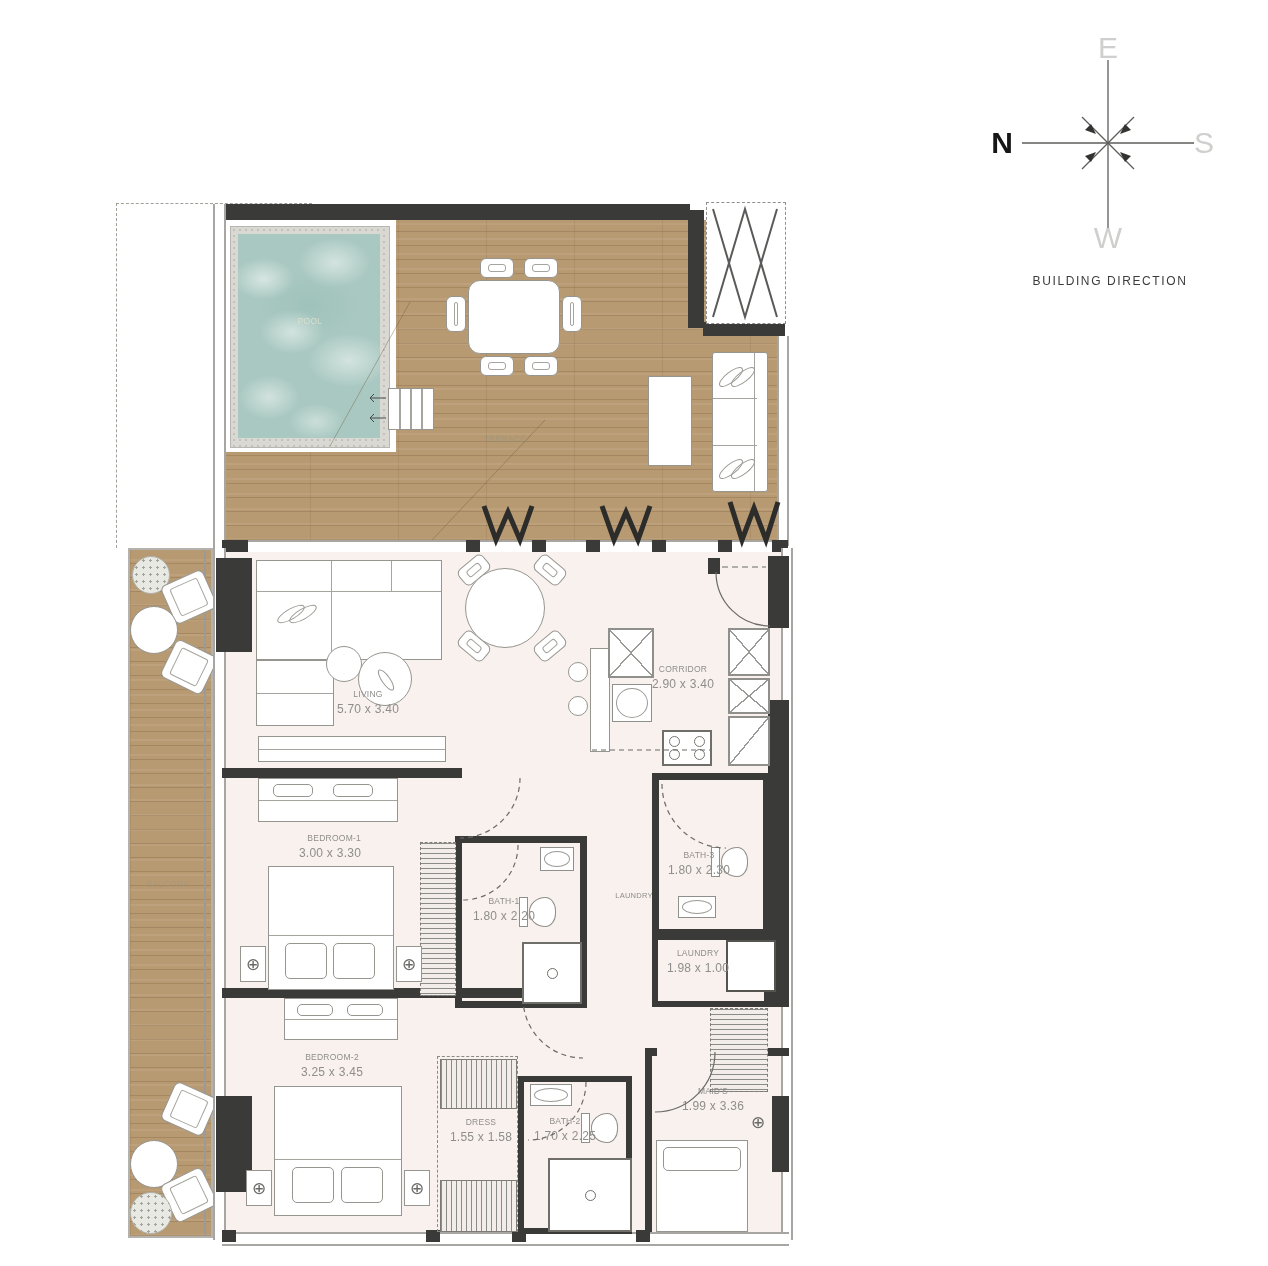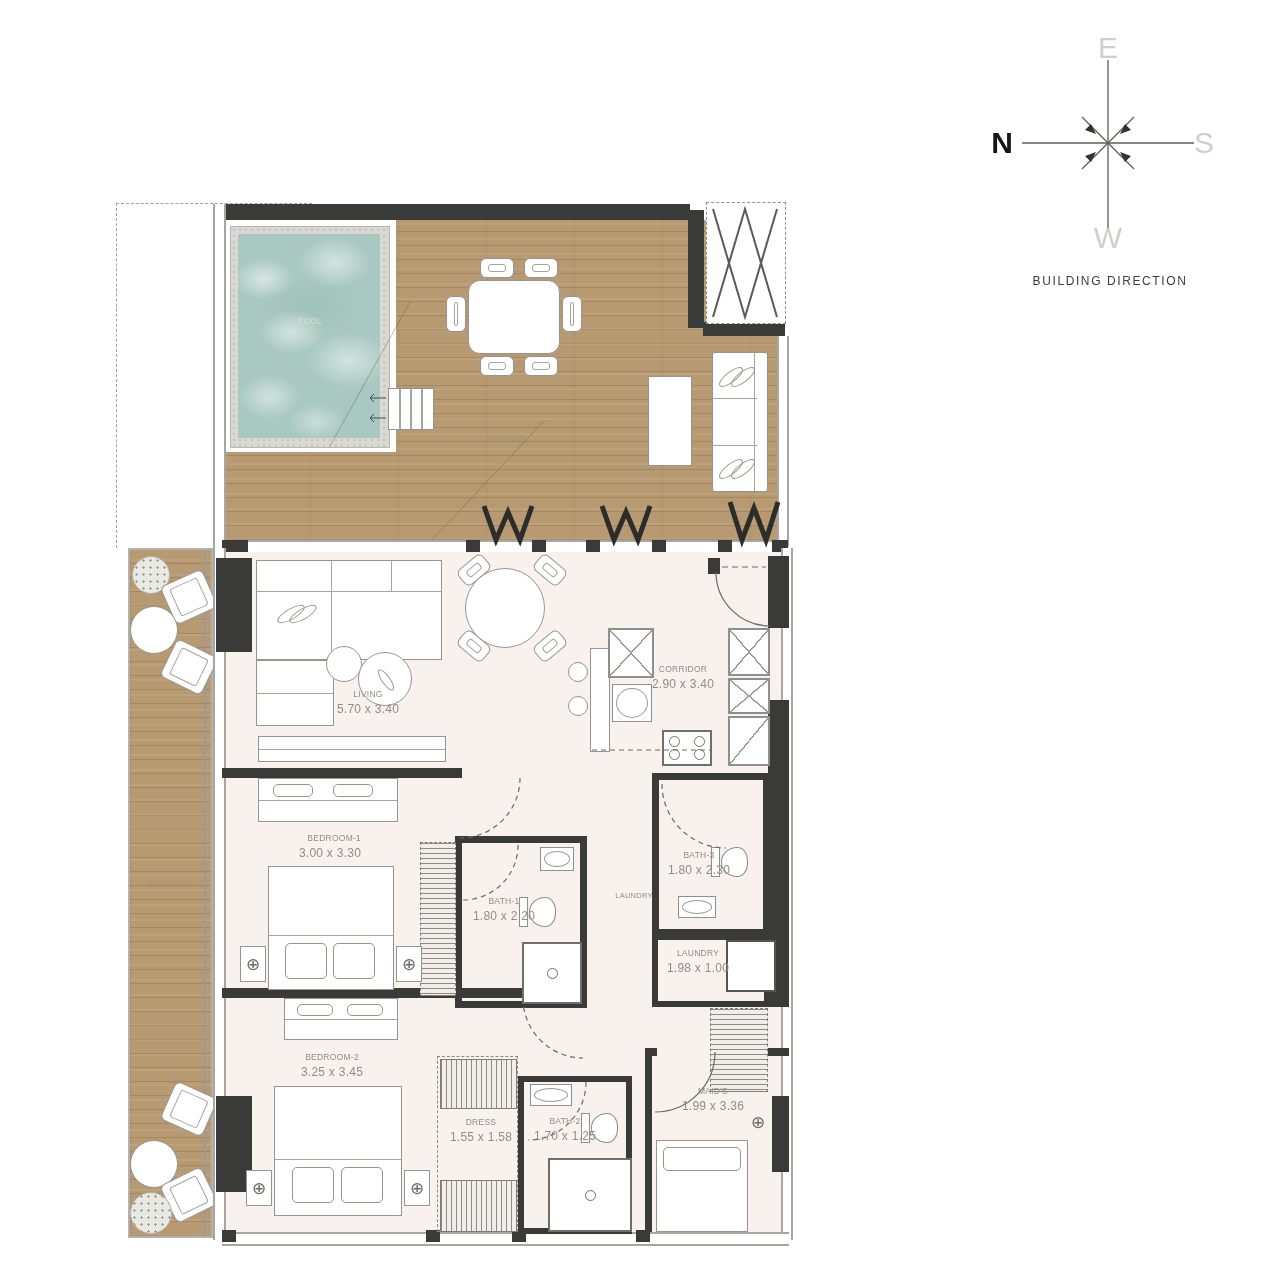--- a/index.html
+++ b/index.html
@@ -326,21 +326,21 @@
   <div class="a toilet" style="left:586px;top:1108px;transform:rotate(-90deg);">
     <div class="tank"></div>
       <div class="bowl"></div>
   </div>
   <div class="a sink" style="left:530px;top:1084px;width:42px;height:22px;"></div>
   <div class="a shower" style="left:548px;top:1158px;width:80px;height:70px;">
     <span class="drain"></span>
   </div>
   <div class="rl" style="left:565px;top:1130px;">
     <span>BATH-2</span>
-    <span class="d">1.70 x 1.25</span>
+    <span class="d">1.70 x 2.25</span>
   </div>
 
   <div class="a furn" style="left:656px;top:1140px;width:92px;height:92px;">
     <div class="a furn rr" style="left:6px;top:6px;width:78px;height:24px;"></div>
   </div>
   <span class="cl-sym" style="left:758px;top:1122px;">⊕</span>
   <div class="rl" style="left:713px;top:1100px;">
     <span>MAID'S</span>
     <span class="d">1.99 x 3.36</span>
   </div>

